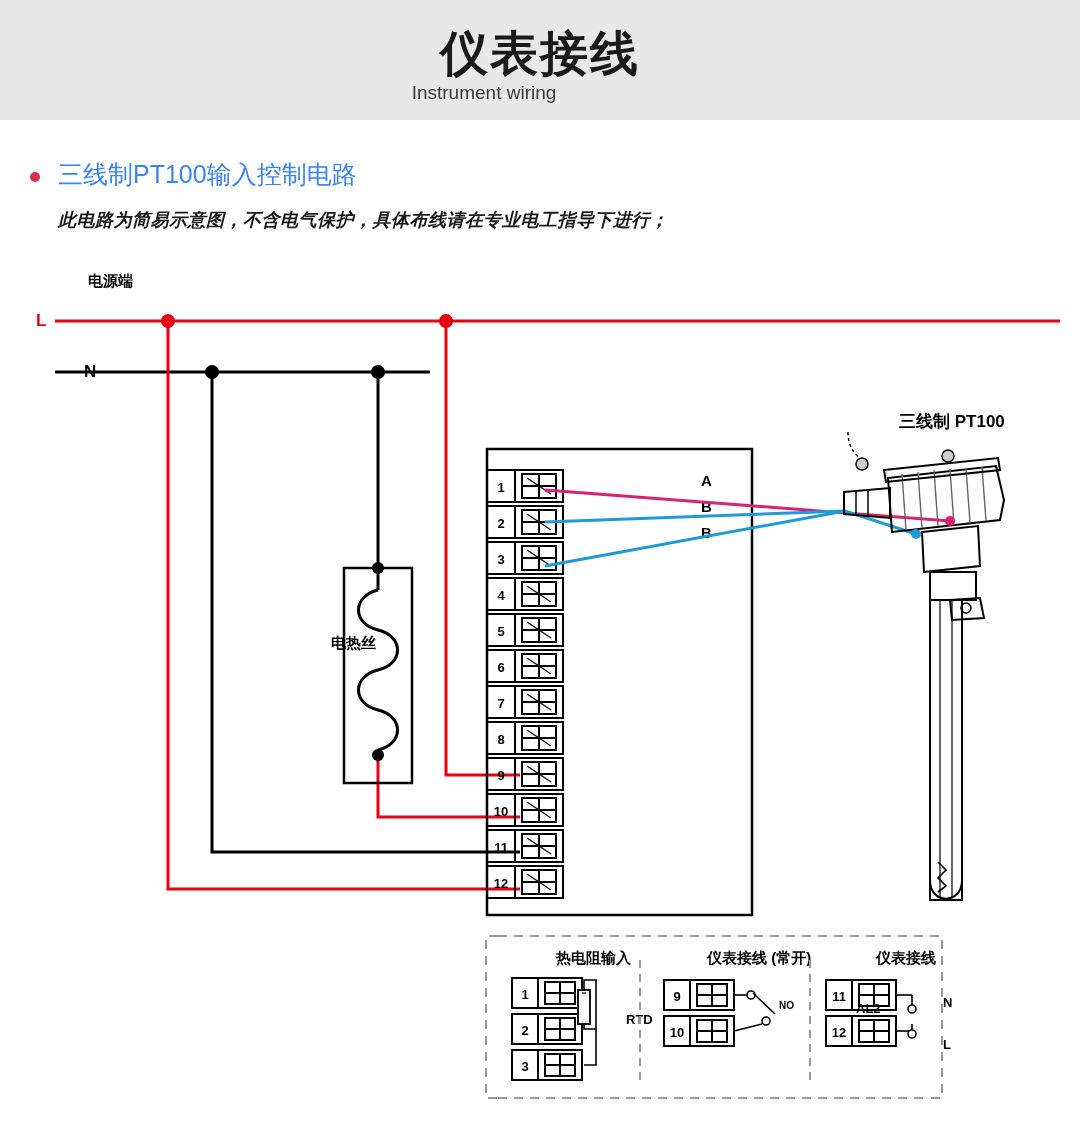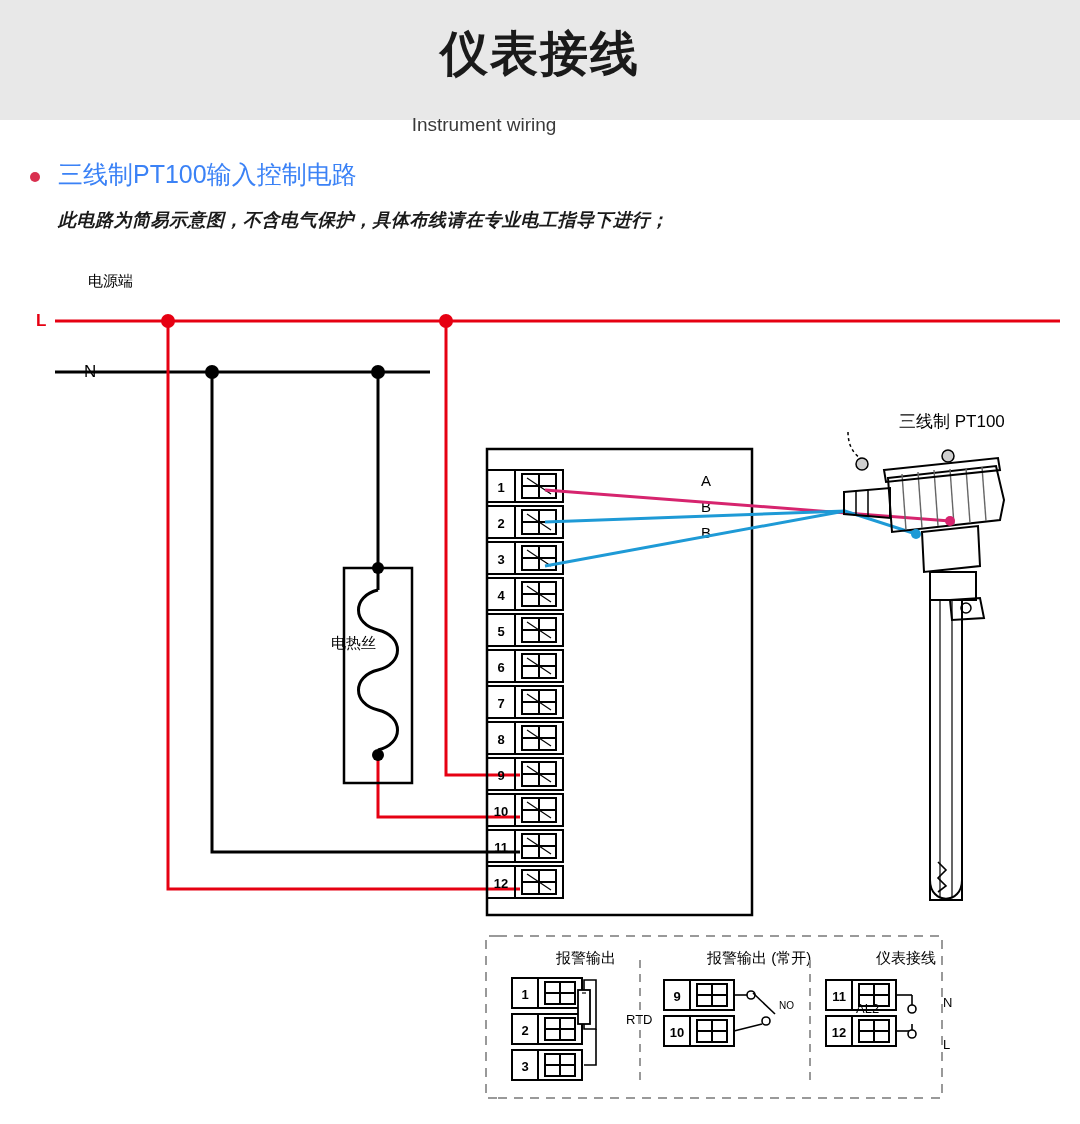--- a/index.html
+++ b/index.html
@@ -14,39 +14,39 @@
   .header{
     position:absolute;left:0;top:0;width:1080px;height:120px;
     background:#e8e8e8;
   }
   .header .title{
     position:absolute;top:22px;left:0;width:1080px;text-align:center;
     font-size:48px;font-weight:bold;color:#1a1a1a;letter-spacing:2px;
   }
   .header .subtitle{
     position:absolute;top:82px;left:0;width:968px;text-align:center;
-    font-size:19px;color:#3a3a3a;margin-top:32px;
+    font-size:19px;color:#3a3a3a;
   }
   
   .bullet{
     position:absolute;left:30px;top:172px;width:10px;height:10px;border-radius:50%;
     background:#d9304f;
   }
   .sec-title{
     position:absolute;left:58px;top:158px;font-size:25px;color:#3b82f6;
   }
   .sec-note{
     position:absolute;left:58px;top:208px;font-size:18px;font-weight:bold;color:#1a1a1a;
     letter-spacing:.5px;
     font-style:italic;
   }
   
   .canvas{position:absolute;left:0;top:0;width:1080px;height:1124px;}
   .lbl{position:absolute;font-size:15px;color:#000;white-space:nowrap;}
-  .lbl.b{font-weight:normal;padding-left:48px;}
+  .lbl.b{font-weight:bold;padding-left:48px;}
   .lbl.red{color:#e60012;font-weight:bold;font-size:17px;}
   .lbl.big{font-size:17px;}
 </style>
 </head>
 <body>
 
 <div class="header">
   <div class="title">仪表接线</div>
   <div class="subtitle">Instrument wiring</div>
 </div>
@@ -59,22 +59,22 @@
 
   <div class="lbl b" style="left:40px;top:272px;">电源端</div>
   <div class="lbl red" style="left:36px;top:311px;">L</div>
   <div class="lbl b big" style="left:36px;top:362px;">N</div>
   <div class="lbl b" style="left:283px;top:634px;">电热丝</div>
   <div class="lbl b big" style="left:851px;top:410px;text-align:center;">三线制 PT100</div>
   <div class="lbl b" style="left:653px;top:472px;">A</div>
   <div class="lbl b" style="left:653px;top:498px;">B</div>
   <div class="lbl b" style="left:653px;top:524px;">B</div>
 
-  <div class="lbl b" style="left:508px;top:949px;">报警输出</div>
-  <div class="lbl b" style="left:659px;top:949px;">报警输出 (常开)</div>
+  <div class="lbl b" style="left:508px;top:949px;">热电阻输入</div>
+  <div class="lbl b" style="left:659px;top:949px;">仪表接线 (常开)</div>
   <div class="lbl b" style="left:828px;top:949px;">仪表接线</div>
 
   <div class="lbl b" style="left:578px;top:1012px;font-size:13px;">RTD</div>
   <div class="lbl b" style="left:731px;top:1000px;font-size:10px;">NO</div>
   <div class="lbl b" style="left:769px;top:1001px;font-size:13px;margin-left:39px;">AL2</div>
   <div class="lbl b" style="left:895px;top:995px;font-size:13px;">N</div>
   <div class="lbl b" style="left:895px;top:1037px;font-size:13px;">L</div>
 
   <svg width="1080" height="1124" viewBox="0 0 1080 1124" style="position:absolute;left:0;top:0;">
     <defs>

